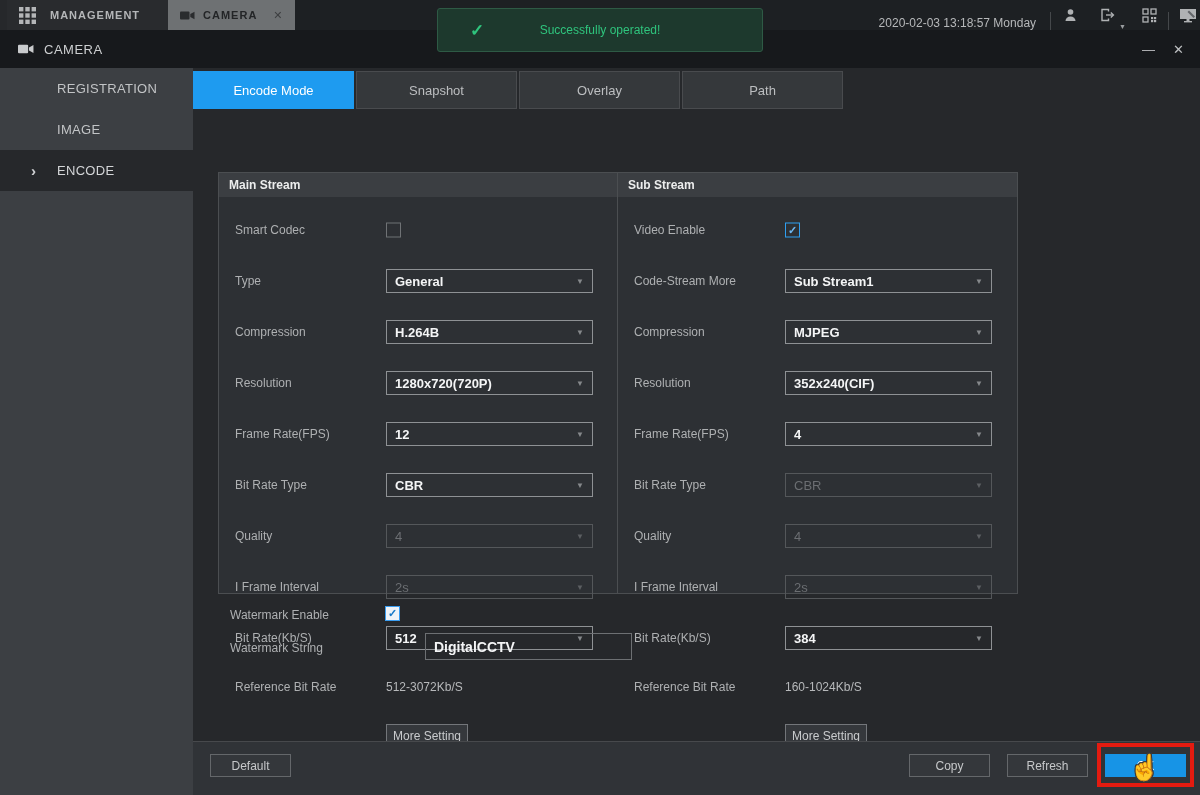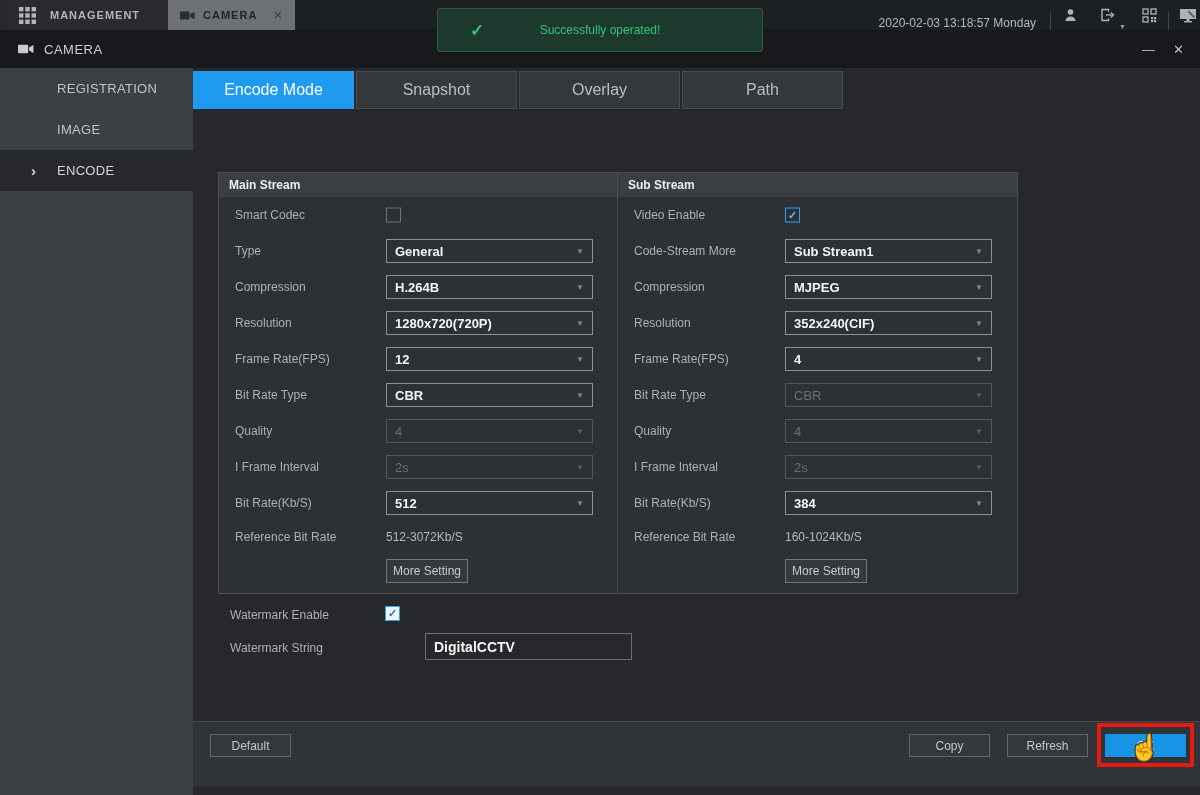--- a/index.html
+++ b/index.html
@@ -46,41 +46,41 @@
                font-size:13px; color:#c2c4c6; position:relative; letter-spacing:.3px; }
   .side-item.active { background:#26282b; color:#d4d6d8; }
   .side-item .chev { position:absolute; left:31px; color:#d0d2d4; font-weight:bold;
                      font-size:15px; line-height:1; }
 
   
   .content { position:absolute; top:68px; left:193px; width:1007px; height:727px; background:#26282b; }
 
   .tabs { position:absolute; top:3px; left:0; display:flex; gap:2px; }
   .tab { width:161px; height:38px; display:flex; align-items:center; justify-content:center;
-         font-size:16px; color:#bcbec0; background:#35383b; border:1px solid #494b4e; }
+         font-size:13px; color:#bcbec0; background:#35383b; border:1px solid #494b4e; }
   .tab.active { background:#1e9bf0; border-color:#1e9bf0; color:#ffffff; }
 
   .channel-label { position:absolute; left:37px; top:141px; font-size:12px; color:#aeb0b2; }
   .channel-select { position:absolute; left:192px; top:135px; width:207px; }
 
   .select { height:24px; border:1px solid #8e9194; display:flex; align-items:center;
             padding:0 8px; position:relative; background:transparent; }
   .select .val { font-size:13px; font-weight:600; color:#f4f5f6; }
   .select .caret { position:absolute; right:8px; color:#85888b; font-size:8px; }
   .select.mid { border-color:#6b6e71; }
   .select.dim { border-color:#54575a; }
   .select.dim .val { color:#6b6e72; font-weight:400; }
   .select.dim .caret { color:#5c5f62; }
 
   .panels { position:absolute; left:25px; top:104px; display:flex; }
   .panel { width:400px; height:422px; border:1px solid #4b4e51; background:#2d3034; }
   .panel + .panel { border-left:none; }
   .panel-header { height:24px; background:#3b3e42; display:flex; align-items:center;
                   padding-left:10px; font-size:12px; font-weight:bold; color:#eceded; }
-  .prow { height:36px; position:relative; }
+  .prow { height:36px; position:relative;margin-top:15px; }
   .prow:first-of-type { margin-top:6px; }
   .plabel { position:absolute; left:16px; top:50%; transform:translateY(-50%);
             font-size:12px; color:#aeb0b2; }
   .pctl { position:absolute; left:167px; top:50%; transform:translateY(-50%); width:207px; }
 
   .cb { width:15px; height:15px; border:1px solid #6f7275; display:flex;
         align-items:center; justify-content:center; font-size:11px; font-weight:bold;
         line-height:1; background:transparent; }
   .cb.checked-blue { border-color:#2f9ff0; color:#6db8f2; }
   .cb.checked-white { border-color:#3a9df0; background:#eef3f8; color:#1779c8; }
@@ -93,21 +93,21 @@
 
   .wm-enable-label { position:absolute; left:37px; top:540px; font-size:12px; color:#aeb0b2; }
   .wm-enable-cb { position:absolute; left:192px; top:538px; }
   .wm-string-label { position:absolute; left:37px; top:573px; font-size:12px; color:#aeb0b2; }
   .wm-input { position:absolute; left:192px; top:565px; width:207px; height:27px;
               background:transparent; border:1px solid #6d7073; color:#f4f5f6;
               font-size:14px; font-weight:600; padding-left:8px;
               font-family:"Liberation Sans", sans-serif; outline:none;margin-left:40px; }
 
   
-  .footer { position:absolute; left:0; bottom:9px; width:1007px; height:65px;
+  .footer { position:absolute; left:0; bottom:0; width:1007px; height:54px;
             background:#303337; border-top:1px solid #47494c; }
   .fbtn { position:absolute; top:12px; width:81px; height:23px; display:flex;
           align-items:center; justify-content:center; font-size:12px; color:#c6c8ca;
           background:#34373b; border:1px solid #64676a; }
   .btn-default { left:17px; }
   .btn-copy { left:716px; }
   .btn-refresh { left:814px; }
   .btn-ok { left:912px; background:#1794e6; border-color:#1794e6; color:#ffffff; }
   .red-annotation { position:absolute; left:904px; top:1px; width:97px; height:44px;
                     border:4px solid #e41b10; z-index:15; pointer-events:none; }

